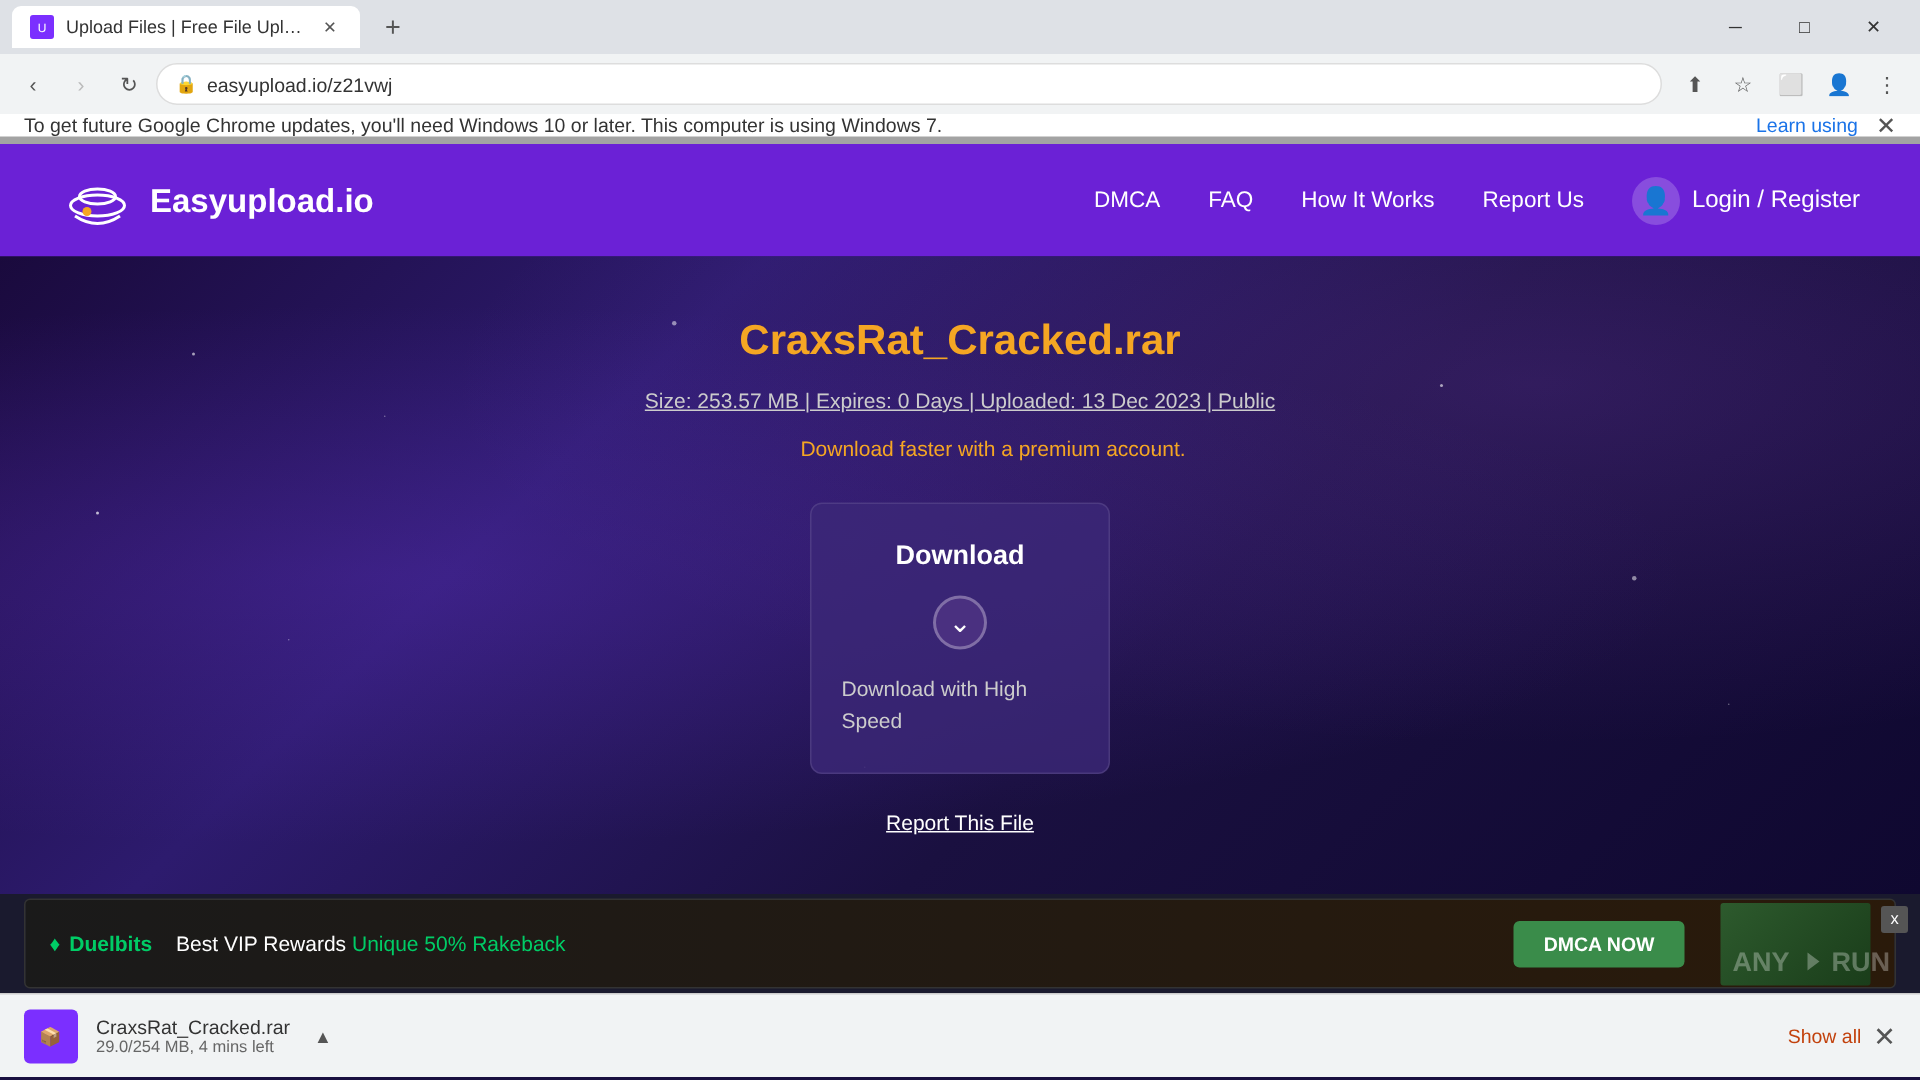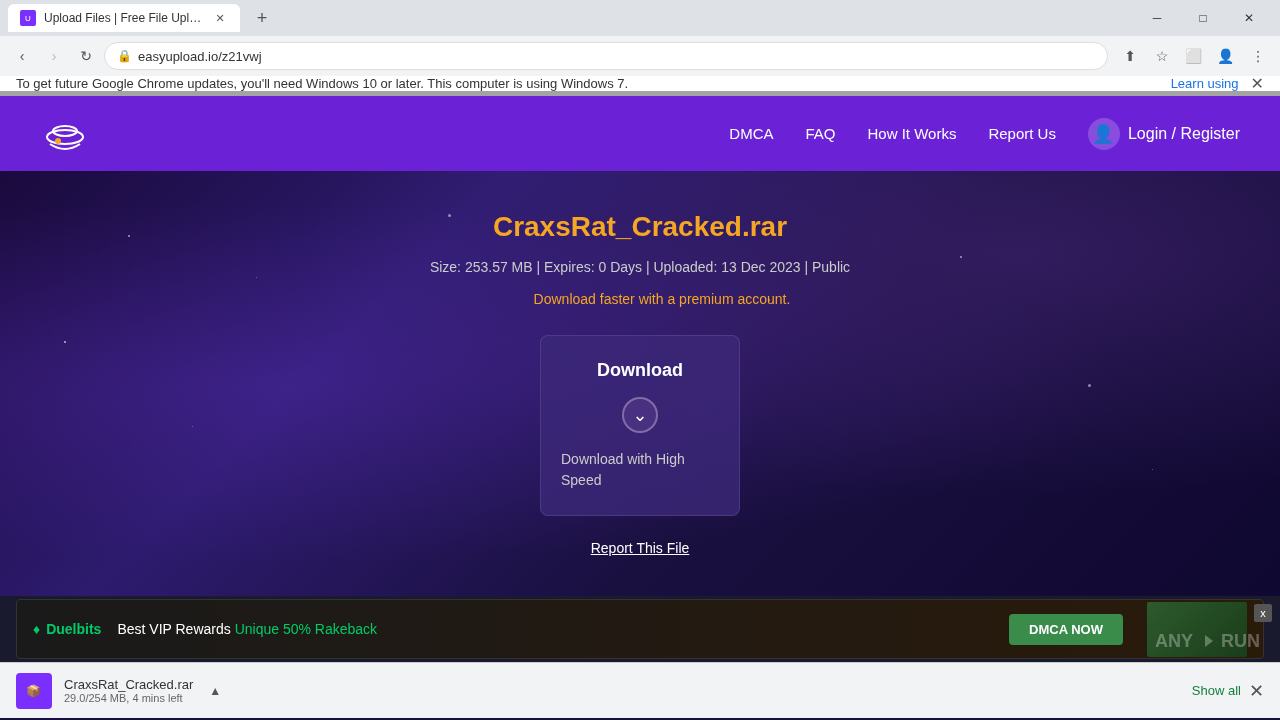--- a/index.html
+++ b/index.html
@@ -180,20 +180,21 @@
       margin-bottom: 16px;
       position: relative;
       z-index: 1;
     }
     .file-meta {
       color: #cccccc;
       font-size: 14px;
       margin-bottom: 16px;
       position: relative;
       z-index: 1;
+      text-decoration: underline;
     }
     .premium-text {
       color: #f5a623;
       font-size: 14px;
       margin-bottom: 28px;
       position: relative;
       z-index: 1;
       padding-left: 44px;
     }
     .download-box {
@@ -358,21 +359,21 @@
       cursor: pointer;
       margin-left: 4px;
     }
     .dl-actions {
       margin-left: auto;
       display: flex;
       align-items: center;
       gap: 8px;
     }
     .show-all-btn {
-      color: #15803d;
+      color: #c2410c;
       font-size: 13px;
       cursor: pointer;
       text-decoration: none;
     }
     .dl-close-btn {
       font-size: 18px;
       color: #555;
       cursor: pointer;
     }
   </style>
@@ -420,20 +421,21 @@
 
   <div class="site-header">
     <div class="logo-area">
 
       <svg width="50" height="50" viewBox="0 0 50 50">
         <ellipse cx="25" cy="28" rx="18" ry="7" fill="none" stroke="white" stroke-width="2"></ellipse>
         <ellipse cx="25" cy="22" rx="12" ry="5" fill="none" stroke="white" stroke-width="2"></ellipse>
         <circle cx="18" cy="32" r="3" fill="#f5a623"></circle>
         <path d="M10 35 Q25 45 40 35" fill="none" stroke="white" stroke-width="2"></path>
       </svg>
+      <span class="logo-text">Easyupload.io</span>
     </div>
     <nav class="nav-links">
       <a class="nav-link">DMCA</a>
       <a class="nav-link">FAQ</a>
       <a class="nav-link">How It Works</a>
       <a class="nav-link">Report Us</a>
       <div class="login-btn">
         <div class="user-icon">👤</div>
         <span>Login / Register</span>
       </div>

